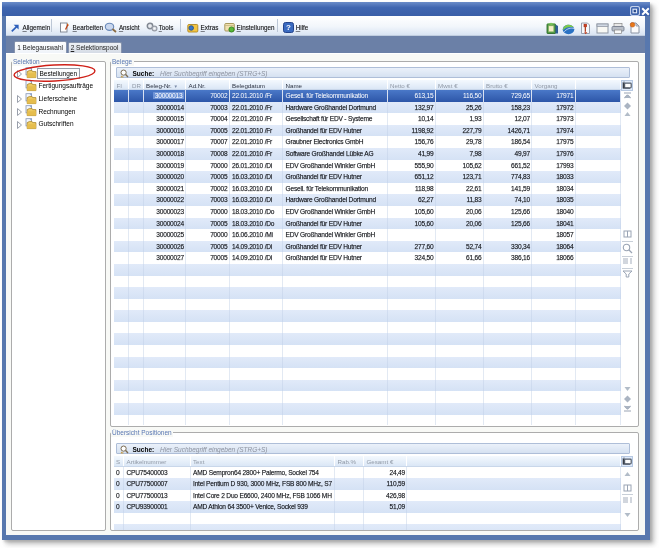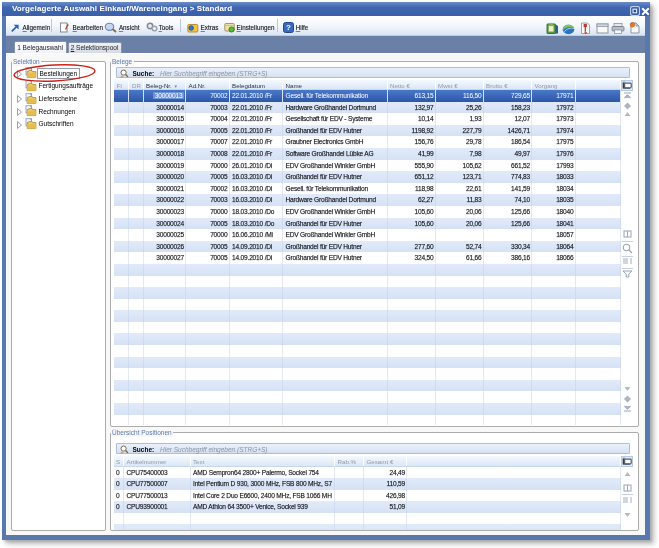--- a/index.html
+++ b/index.html
@@ -44,21 +44,20 @@
   .sel { background:linear-gradient(#4a78c8,#2d56a8); color:#fff; }
   .sel .c { border-right:1px solid rgba(255,255,255,0.8); }
   .hl { background:#6e93d6; padding:0 1.5px; border-radius:0.5px; }
   .num { text-align:right; padding-right:1px; }
   .txt { text-align:left; padding-left:2.5px; }
 </style>
 </head>
 <body>
 <div id="frame"></div>
 <div id="title">
-  <span style="position:absolute;left:10px;top:0;">Vorgelagerte Auswahl Einkauf/Wareneingang &gt; Standard</span>
   <span style="position:absolute;left:628px;top:3.5px;width:10px;height:10px;">
     <svg width="10" height="10" viewBox="0 0 10 10">
         <rect x="0.5" y="0.5" width="9" height="9" rx="2" fill="none" stroke="#c2d0ea" stroke-width="1.1"></rect>
         <rect x="3" y="3.2" width="3.6" height="3.6" fill="none" stroke="#e8eefa" stroke-width="1"></rect>
         <rect x="4" y="4.4" width="1.6" height="1.6" fill="#26457e"></rect>
       </svg>
   </span>
   <span style="position:absolute;left:639px;top:4.5px;width:9px;height:9px;"><svg width="9" height="9" viewBox="0 0 9 9">
         <path d="M1.2 1.2 L7.8 7.8 M7.8 1.2 L1.2 7.8" stroke="#fff" stroke-width="2"></path>
       </svg></span>

